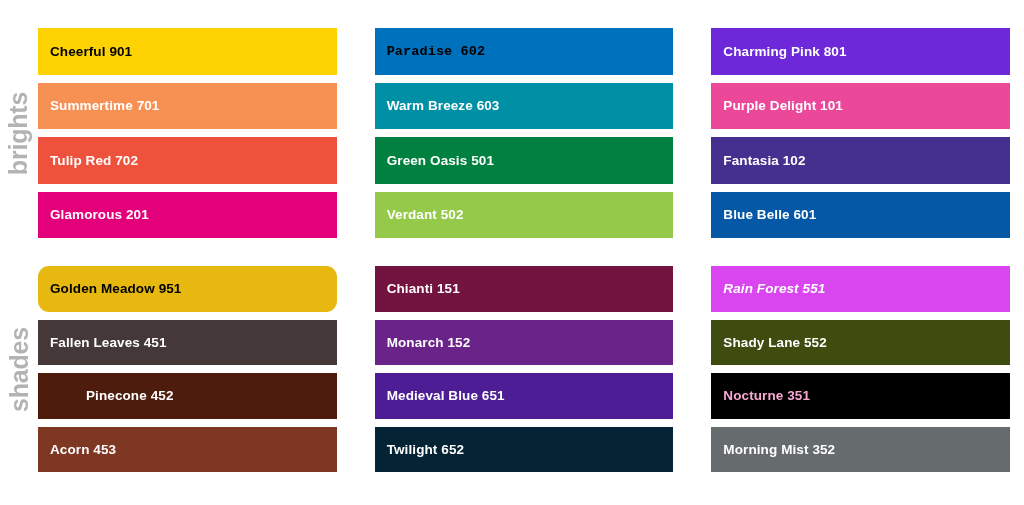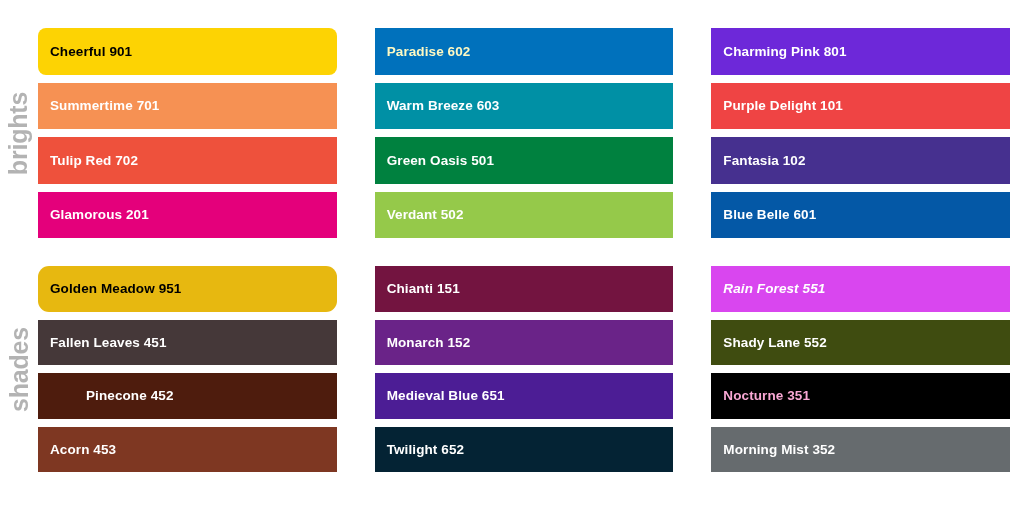--- a/index.html
+++ b/index.html
@@ -91,54 +91,54 @@
 
 <div id="palette-page">
 
   <section class="group" id="group-brights">
     <div class="group-label">
       <span style="color: rgb(179, 179, 179);">brights</span>
     </div>
     <div class="columns">
 
       <div class="column">
-        <div class="swatch" style="background-color: rgb(253, 211, 3); border-radius: 8px;">
+        <div class="swatch" style="background-color: rgb(253, 211, 3);">
           <span class="swatch-label" style="color: rgb(0, 0, 0);">Cheerful  901</span>
         </div>
         <div class="swatch" style="background-color: rgb(246, 145, 83); text-align: center;">
           <span class="swatch-label" style="color: rgb(255, 255, 255);">Summertime 701</span>
         </div>
         <div class="swatch" style="background-color: rgb(238, 81, 60);">
           <span class="swatch-label" style="color: rgb(255, 255, 255);">Tulip Red  702</span>
         </div>
         <div class="swatch" style="background-color: rgb(228, 0, 123);">
           <span class="swatch-label" style="color: rgb(255, 255, 255);">Glamorous  201</span>
         </div>
       </div>
 
       <div class="column">
         <div class="swatch" style="background-color: rgb(0, 113, 188);">
-          <span class="swatch-label" style="color: #fef9c3;">Paradise  602</span>
+          <span class="swatch-label" style="color: #000000; font-family: Liberation Mono, monospace;">Paradise  602</span>
         </div>
         <div class="swatch" style="background-color: rgb(0, 144, 165);">
           <span class="swatch-label" style="color: rgb(255, 255, 255);">Warm Breeze  603</span>
         </div>
         <div class="swatch" style="background-color: rgb(0, 129, 63);">
           <span class="swatch-label" style="color: rgb(255, 255, 255);">Green Oasis 501</span>
         </div>
         <div class="swatch" style="background-color: rgb(149, 201, 74);">
           <span class="swatch-label" style="color: rgb(255, 255, 255);">Verdant 502</span>
         </div>
       </div>
 
       <div class="column">
         <div class="swatch" style="background-color: #6d28d9;">
           <span class="swatch-label" style="color: rgb(255, 255, 255);">Charming Pink  801</span>
         </div>
-        <div class="swatch" style="background-color: #ef4444;">
+        <div class="swatch" style="background-color: #ec4899;">
           <span class="swatch-label" style="color: rgb(255, 255, 255);">Purple Delight  101</span>
         </div>
         <div class="swatch" style="background-color: rgb(70, 48, 143);">
           <span class="swatch-label" style="color: rgb(255, 255, 255);">Fantasia  102</span>
         </div>
         <div class="swatch" style="background-color: rgb(4, 88, 166);">
           <span class="swatch-label" style="color: rgb(255, 255, 255);">Blue Belle  601</span>
         </div>
       </div>
 

